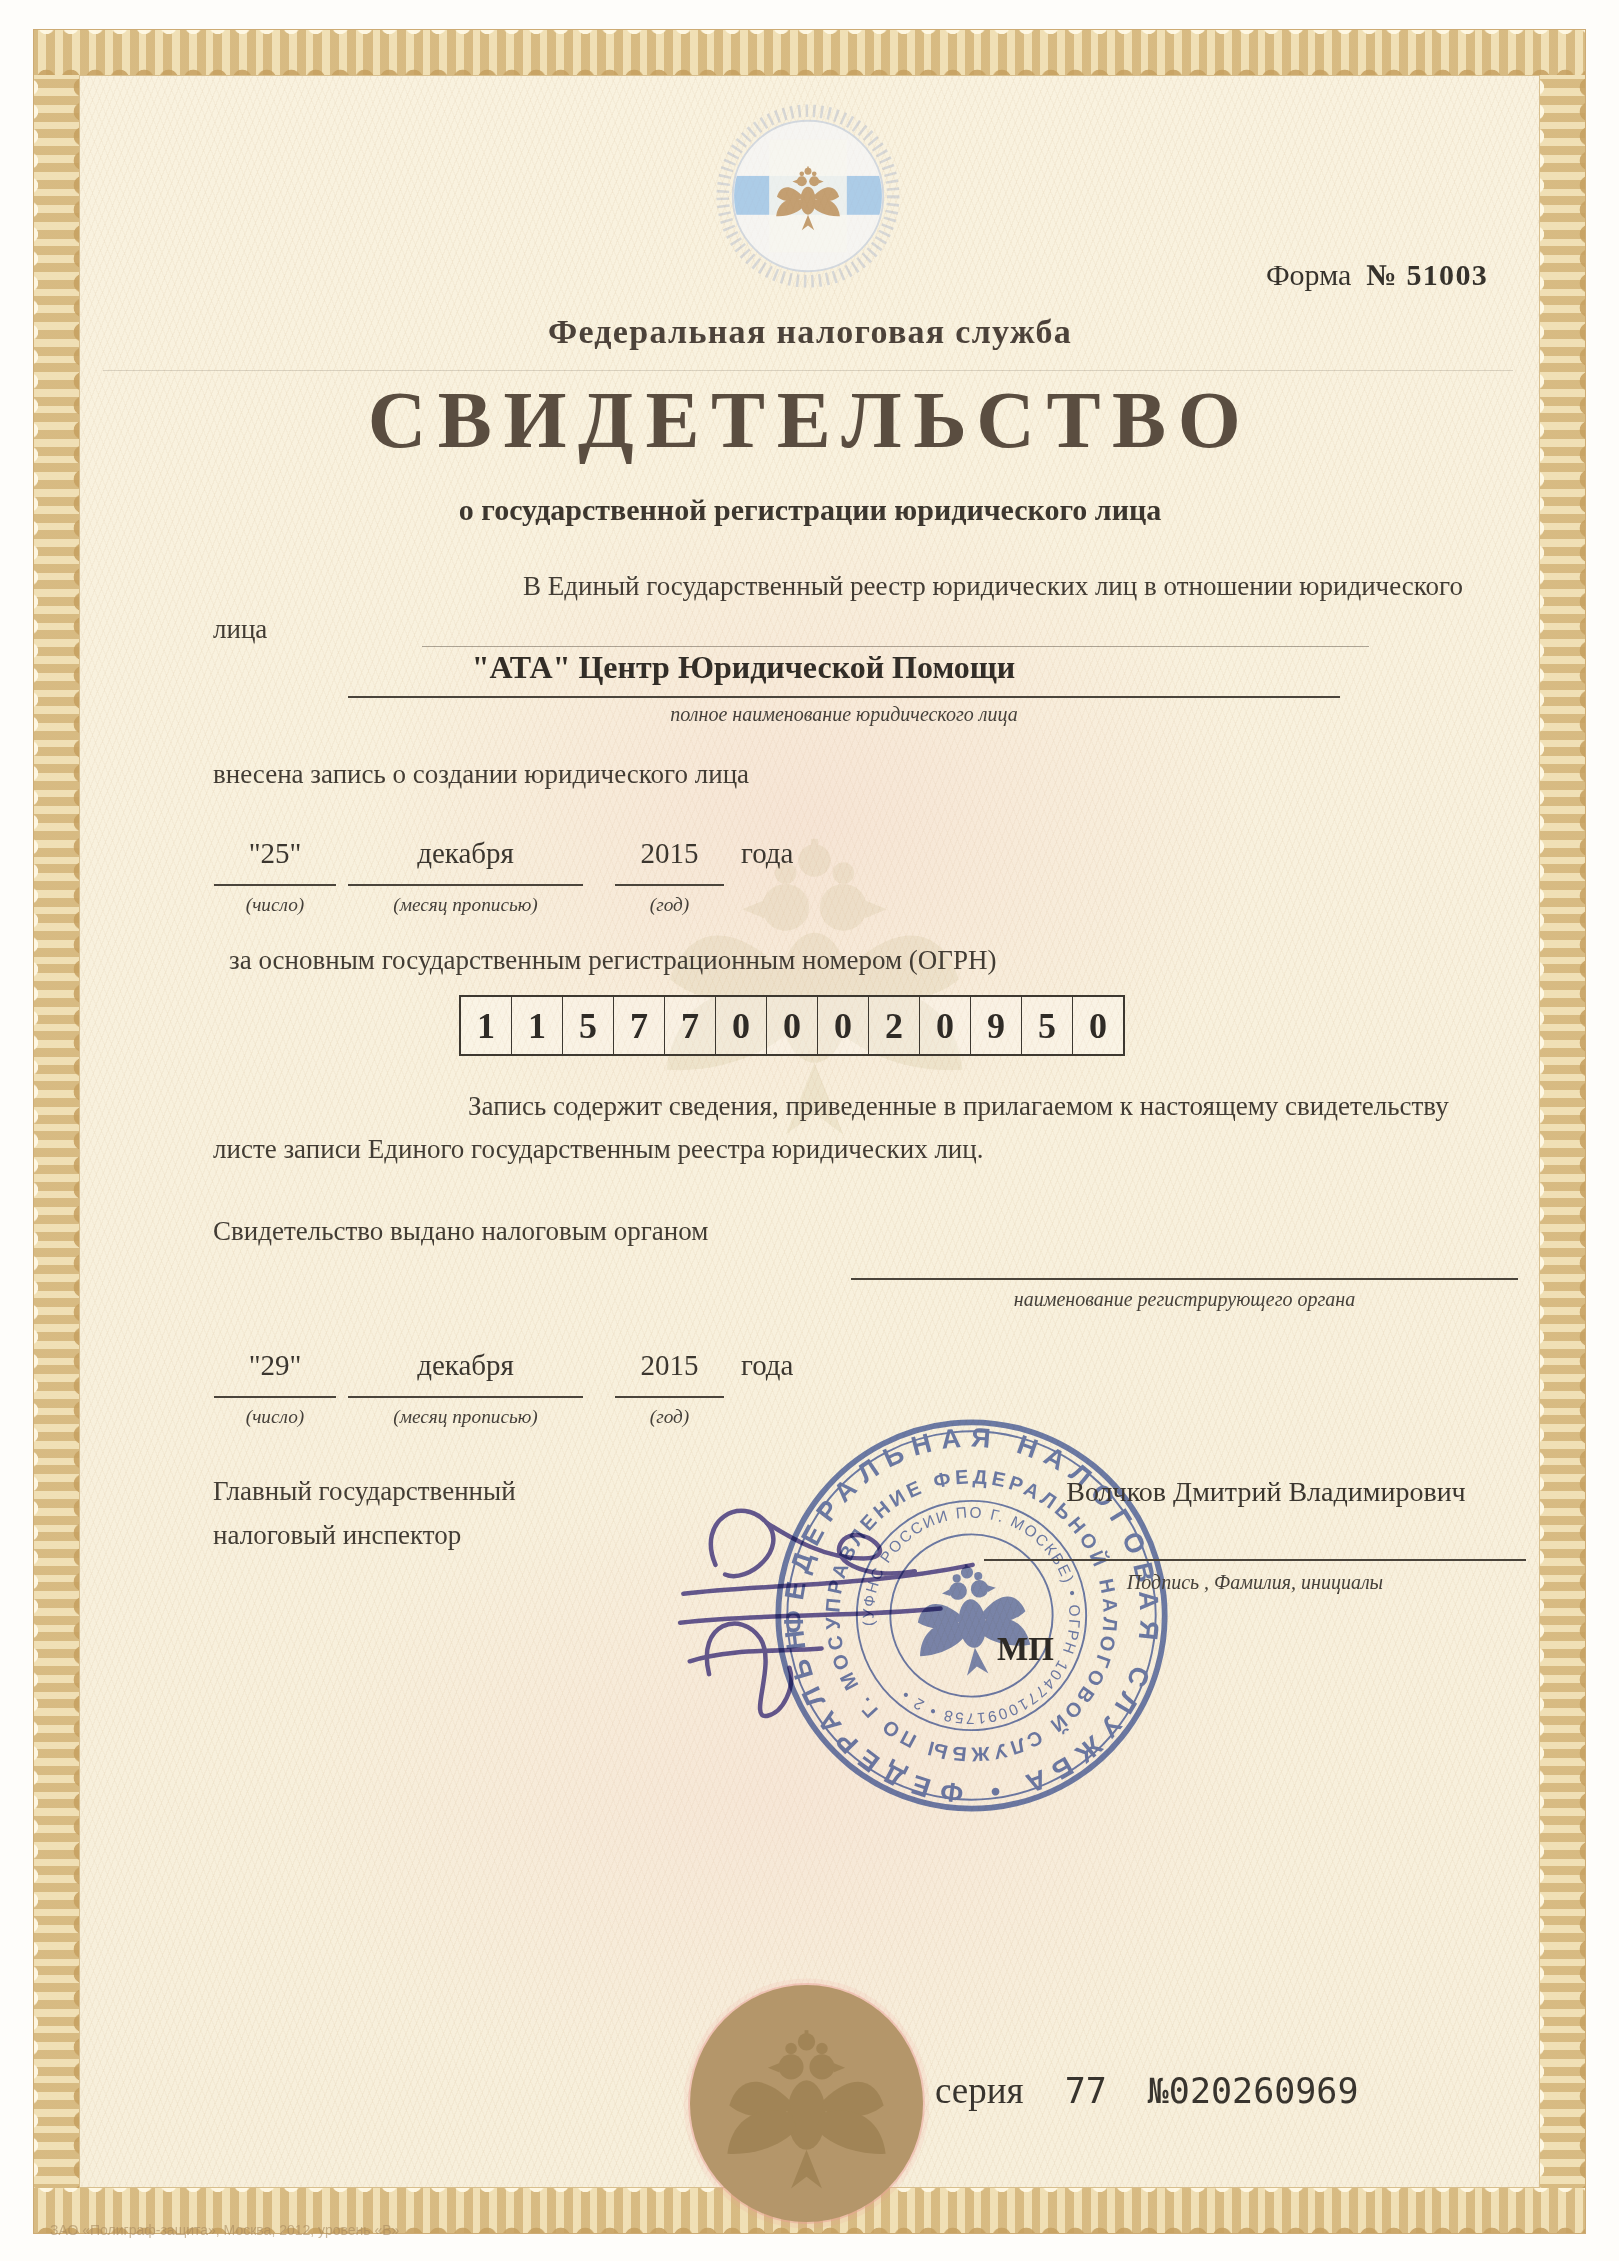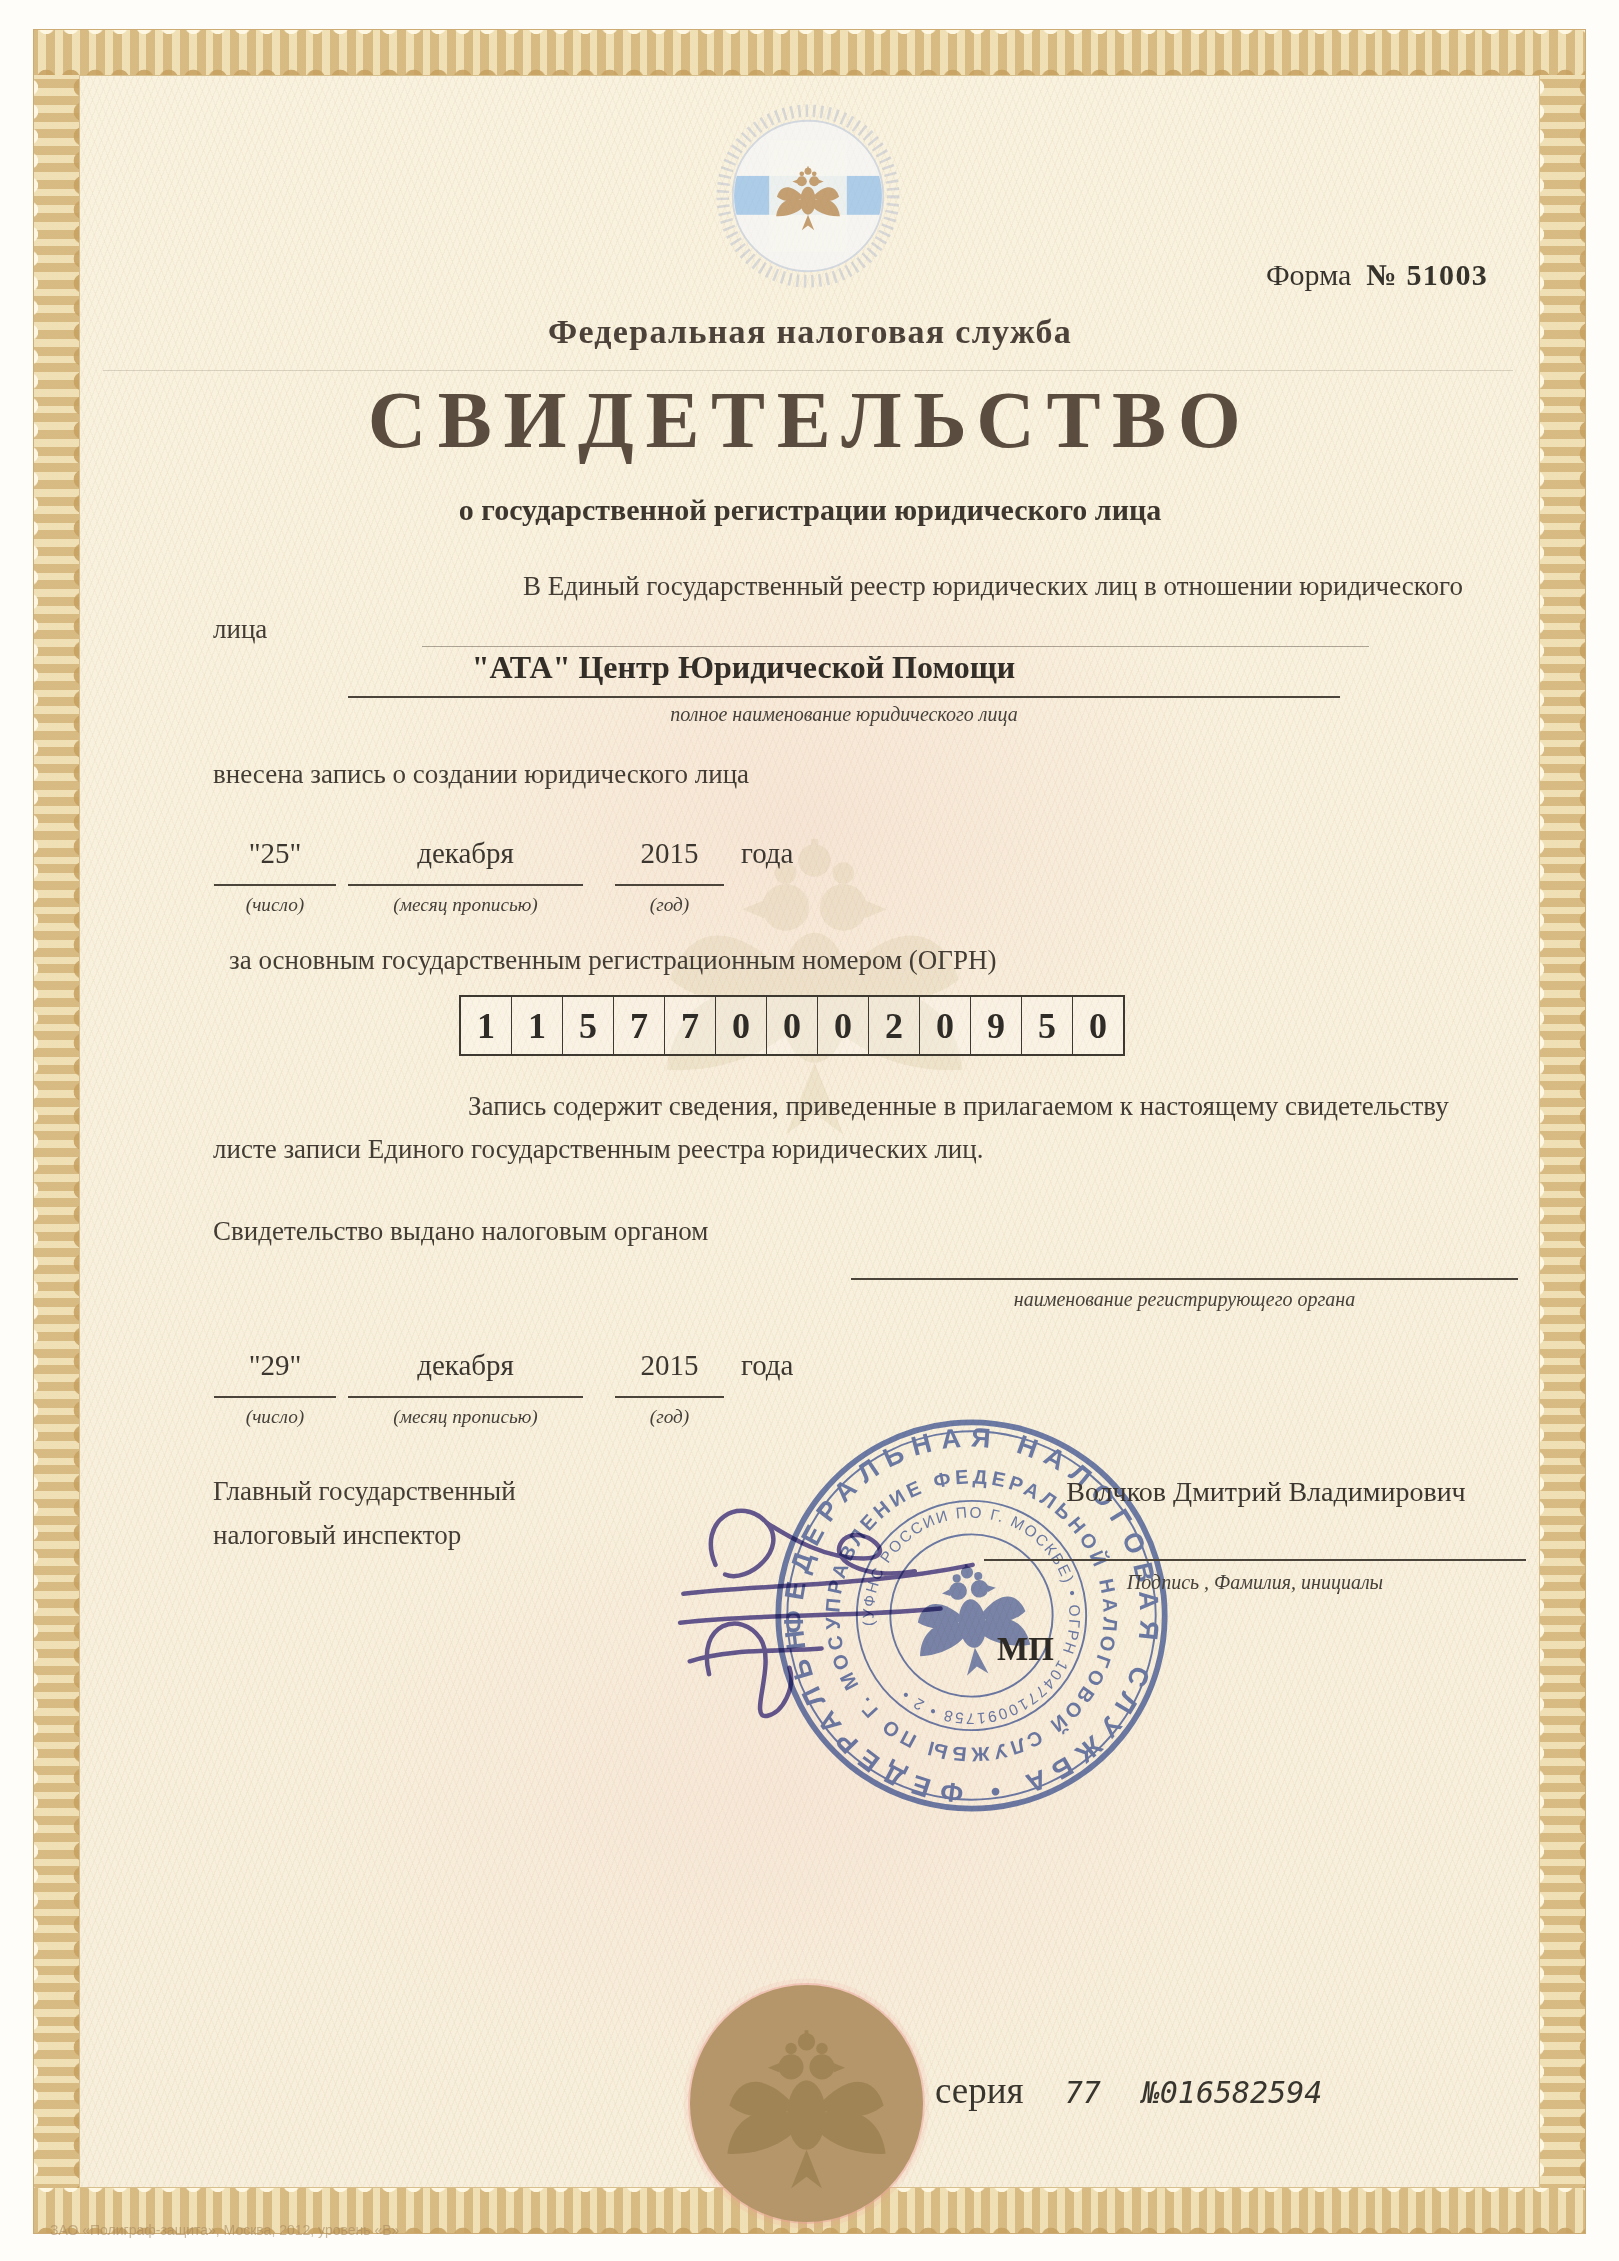--- a/index.html
+++ b/index.html
@@ -91,21 +91,21 @@
 
   
   .seal{left:690px;top:1985px;width:233px;height:237px;border-radius:50%;
     background:radial-gradient(circle at 45% 40%, #c2a577, #b294653 60%, #ad8e5e);
     background-color:#b4966a;
     box-shadow:0 0 0 1.9px rgba(236,160,150,.45), 0 0 0 6.4px rgba(236,160,150,.12);
     display:flex;align-items:center;justify-content:center;}
   .seal svg{width:193px;height:193px;color:#9d8052;opacity:.8;}
   .series{left:935px;top:2069px;display:flex;align-items:baseline;gap:41px;color:#38342e;}
   .series .w1{font-size:37px;}
-  .series .w2,.series .w3{font-family:"DejaVu Sans Mono", monospace;font-size:30px;font-style:italic;}
+  .series .w2,.series .w3{font-family:"DejaVu Sans Mono", monospace;font-size:35px;}
   .printer-note{left:50px;top:2222px;font-size:14px;color:rgba(166,136,94,.6);font-family:"Liberation Sans", sans-serif;}
 </style>
 </head>
 <body>
 
 <div class="page">
 
   <div class="paper"></div>
 
   <div class="frame">
@@ -265,19 +265,19 @@
 
   <div class="abs seal">
     <svg viewBox="0 0 200 200" fill="currentColor">
       <use href="#eagle"></use>
     </svg>
   </div>
 
   <div class="abs series">
     <span class="w1">серия</span>
     <span class="w2">77</span>
-    <span class="w3">№016582594</span>
+    <span class="w3">№020260969</span>
   </div>
 
   <div class="abs printer-note">ЗАО «Полиграф-защита», Москва, 2012, уровень «В»</div>
 
 </div>
 
 
 </body></html>

